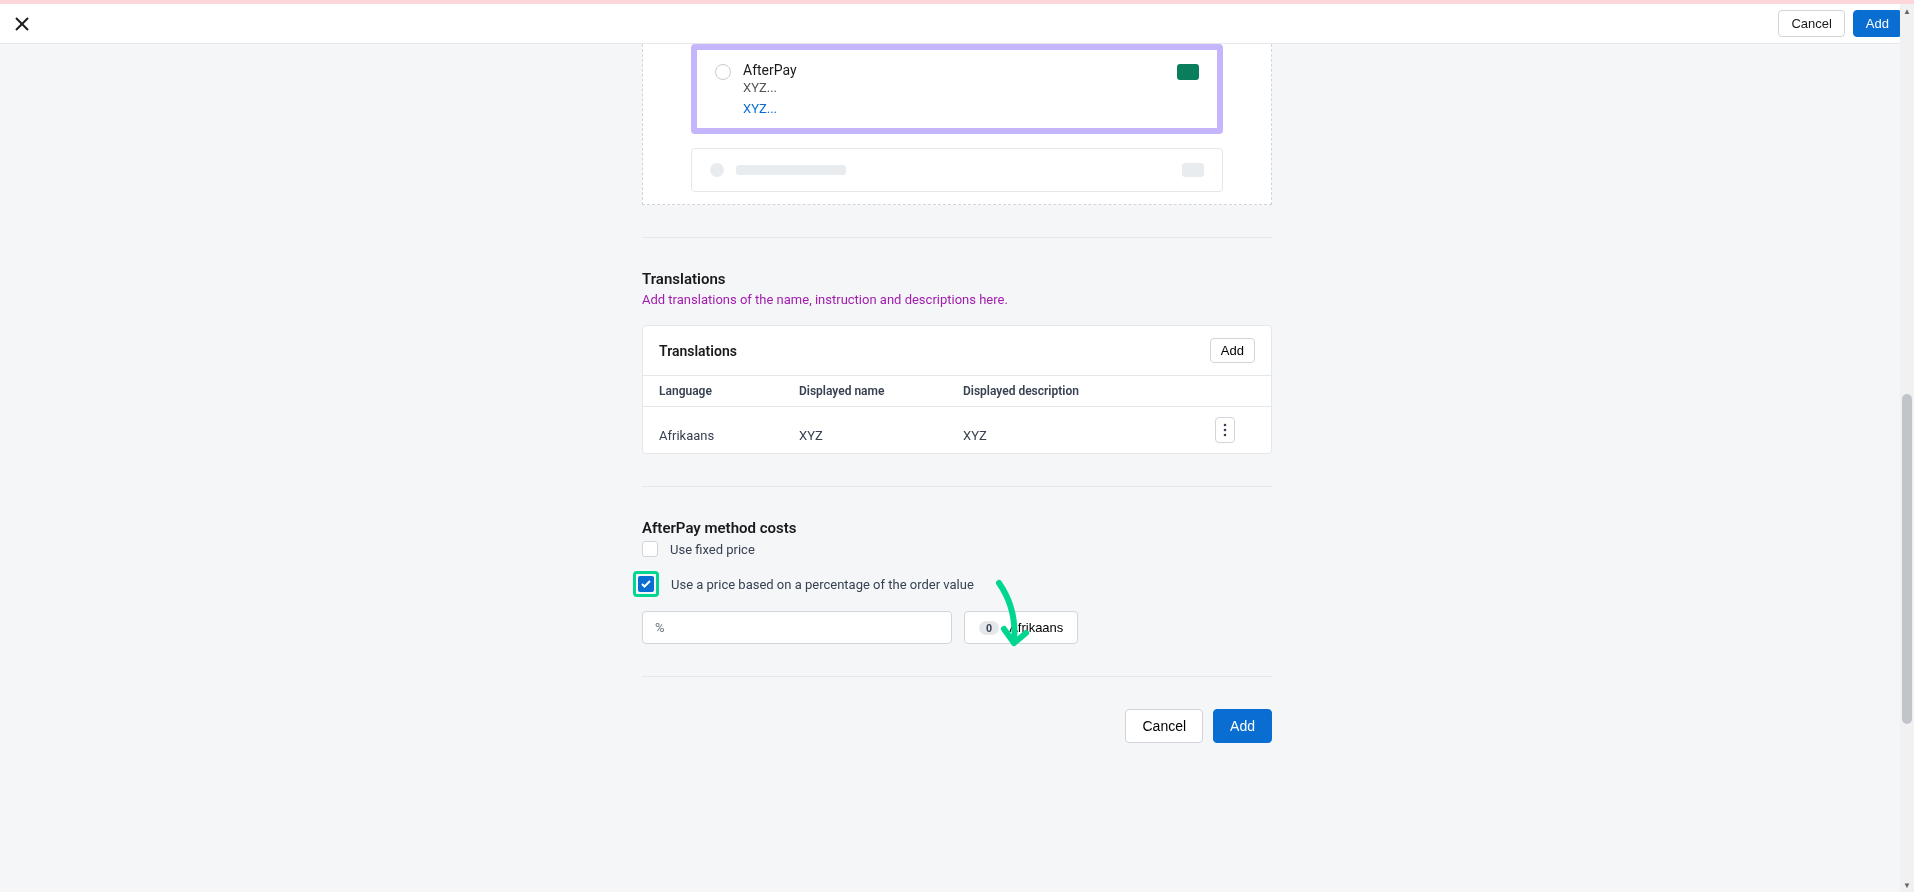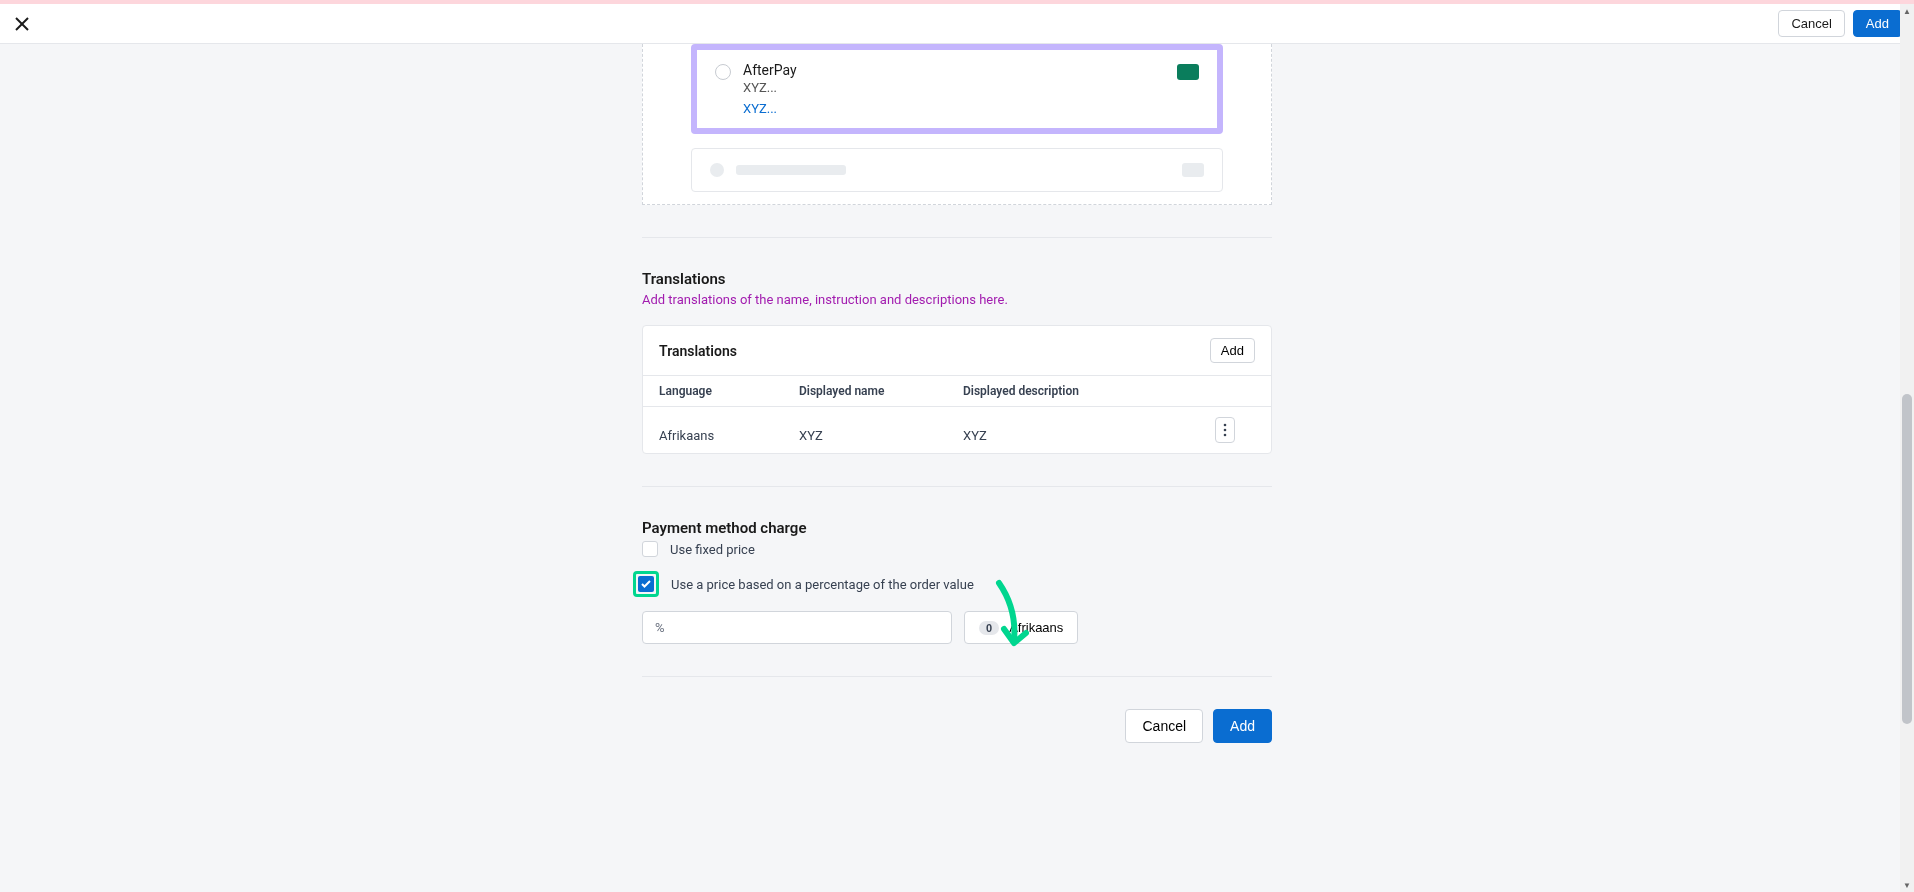--- a/index.html
+++ b/index.html
@@ -373,21 +373,21 @@
             </svg>
           </div>
         </div>
       </div>
     </div>
   </div>
 
   <div class="section-divider"></div>
 
   <div style="position:relative;">
-    <div class="section-title">Payment method charge</div>
+    <div class="section-title">AfterPay method costs</div>
 
     <div class="checkbox-row">
       <div class="checkbox-empty"></div>
       <span class="checkbox-label">Use fixed price</span>
     </div>
 
     <div class="checkbox-row" style="margin-left:-9px;">
       <span class="checkbox-checked-highlight">
         <span class="checkbox-checked">
           <svg width="10" height="8" viewBox="0 0 10 8">

